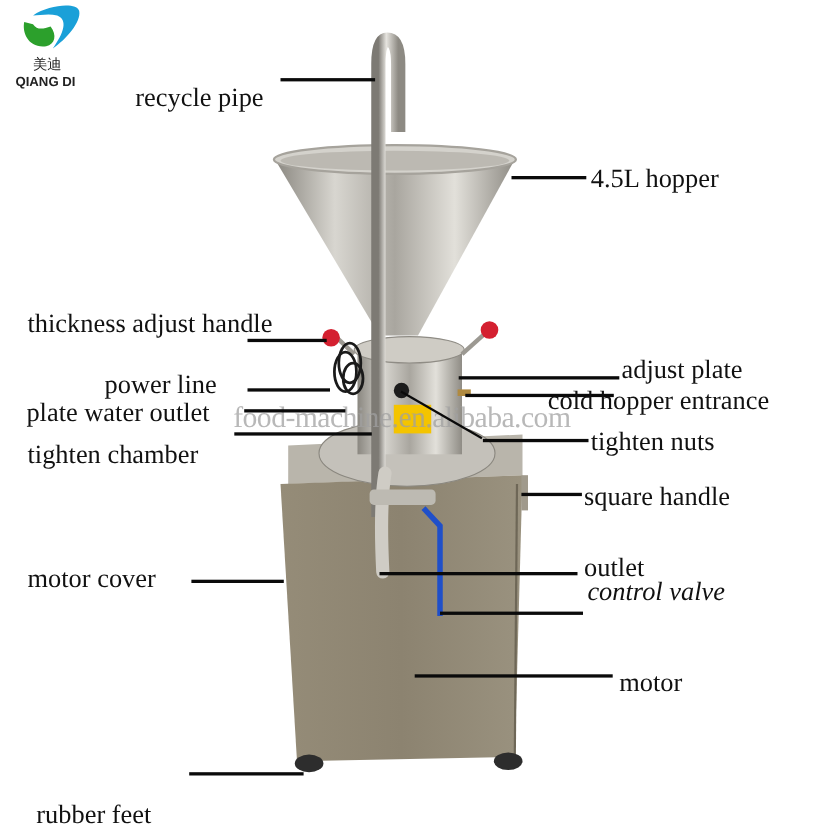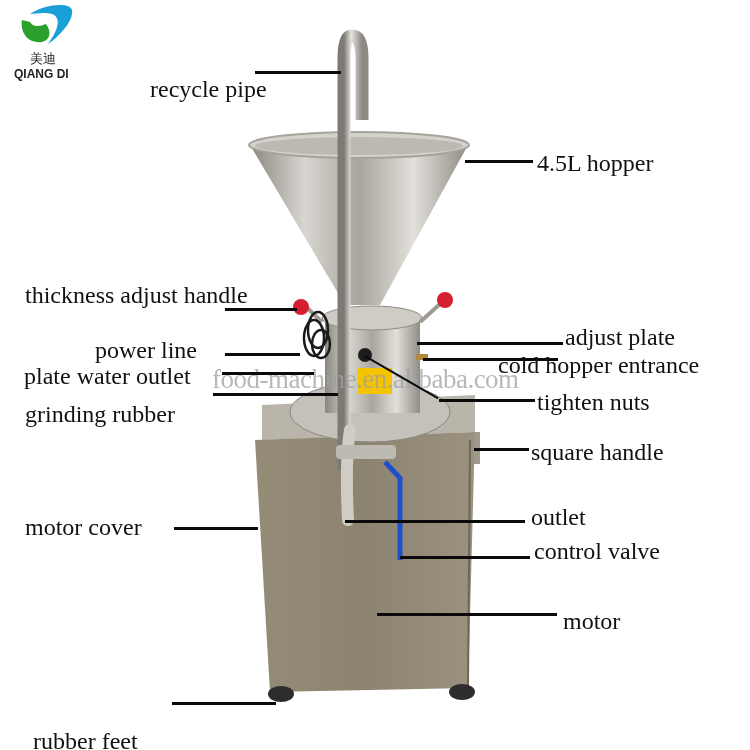--- a/index.html
+++ b/index.html
@@ -102,27 +102,27 @@
 <div class="line" style="left:423px;top:358px;width:135px;"></div>
 <div class="line" style="left:365px;top:355px;width:85px;height:2px;transform-origin:0 0;transform:rotate(30deg);"></div>
 <div class="line" style="left:439px;top:399px;width:96px;"></div>
 <div class="line" style="left:474px;top:448px;width:55px;"></div>
 <div class="line" style="left:174px;top:527px;width:84px;"></div>
 <div class="line" style="left:345px;top:520px;width:180px;"></div>
 <div class="line" style="left:400px;top:556px;width:130px;"></div>
 <div class="line" style="left:377px;top:613px;width:180px;"></div>
 <div class="line" style="left:172px;top:702px;width:104px;"></div>
 
-<div class="label" style="left:123px;top:77px;margin-left:27px;">recycle pipe</div>
+<div class="label" style="left:123px;top:77px;">recycle pipe</div>
 <div class="label" style="left:537px;top:151px;">4.5L hopper</div>
 <div class="label" style="left:25px;top:283px;">thickness adjust handle</div>
 <div class="label" style="left:95px;top:338px;">power line</div>
 <div class="label" style="left:24px;top:364px;">plate water outlet</div>
-<div class="label" style="left:25px;top:402px;">grinding rubber</div>
+<div class="label" style="left:25px;top:402px;">tighten chamber</div>
 <div class="label" style="left:565px;top:325px;font-family:Liberation Serif, serif;">adjust plate</div>
 <div class="label" style="left:498px;top:353px;">cold hopper entrance</div>
 <div class="label" style="left:537px;top:390px;">tighten nuts</div>
 <div class="label" style="left:531px;top:440px;">square handle</div>
 <div class="label" style="left:25px;top:515px;">motor cover</div>
 <div class="label" style="left:531px;top:505px;">outlet</div>
-<div class="label" style="left:534px;top:539px;">control valve</div>
+<div class="label" style="left:534px;top:526px;font-style:italic;">control valve</div>
 <div class="label" style="left:563px;top:609px;">motor</div>
 <div class="label" style="left:33px;top:690px;margin-top:39px;">rubber feet</div>
 
 </body></html>

